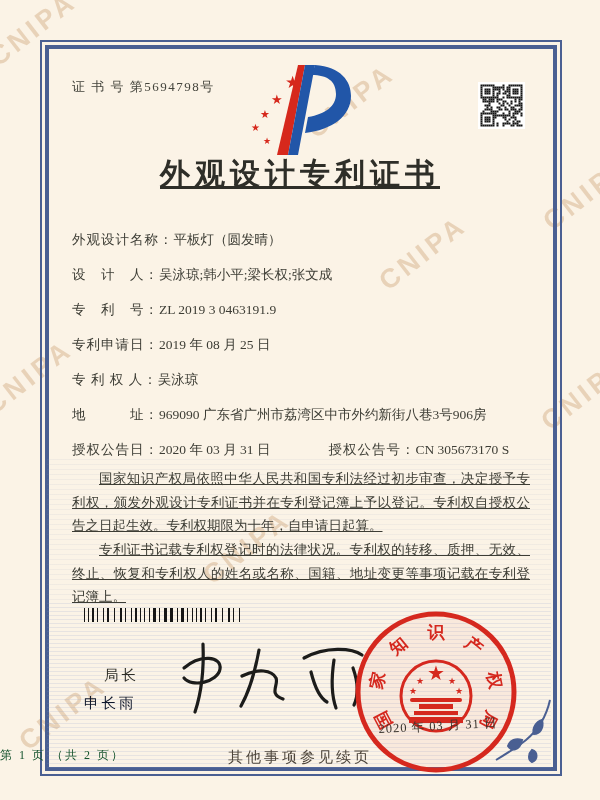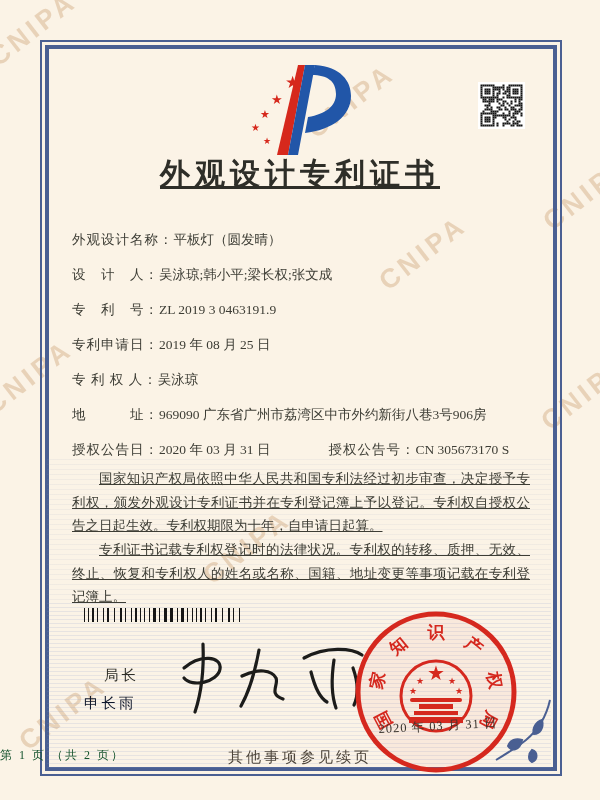--- a/index.html
+++ b/index.html
@@ -61,20 +61,21 @@
   <div class="wm" style="left:534px;top:378px">CNIPA</div>
   <div class="wm" style="left:196px;top:532px">CNIPA</div>
   <div class="wm" style="left:12px;top:698px">CNIPA</div>
 
   <div class="frame">
     <div class="frame-inner"></div>
   </div>
   <div class="guilloche2"></div>
   <div class="guilloche"></div>
 
+  <div class="cert-no">证 书 号 第5694798号</div>
 
   <div class="logo">
     <svg width="108" height="96" viewBox="0 0 108 96">
       <polygon points="51,3 58,3 41,93 30,93" fill="#d6281c"></polygon>
       <polygon points="58,3 68,3 51,93 41,93" fill="#2156a8"></polygon>
       <path d="M68,3 C94,5 104,19 104,34 C104,54 85,68 58,71 L61,55 C79,52 89,44 89,32 C89,19 80,13 65,13 Z" fill="#2156a8"></path>
       <text x="38" y="26" font-size="17" fill="#d6281c">★</text>
       <text x="24" y="42" font-size="13" fill="#d6281c">★</text>
       <text x="13" y="56" font-size="11" fill="#d6281c">★</text>
       <text x="4" y="69" font-size="10" fill="#d6281c">★</text>

